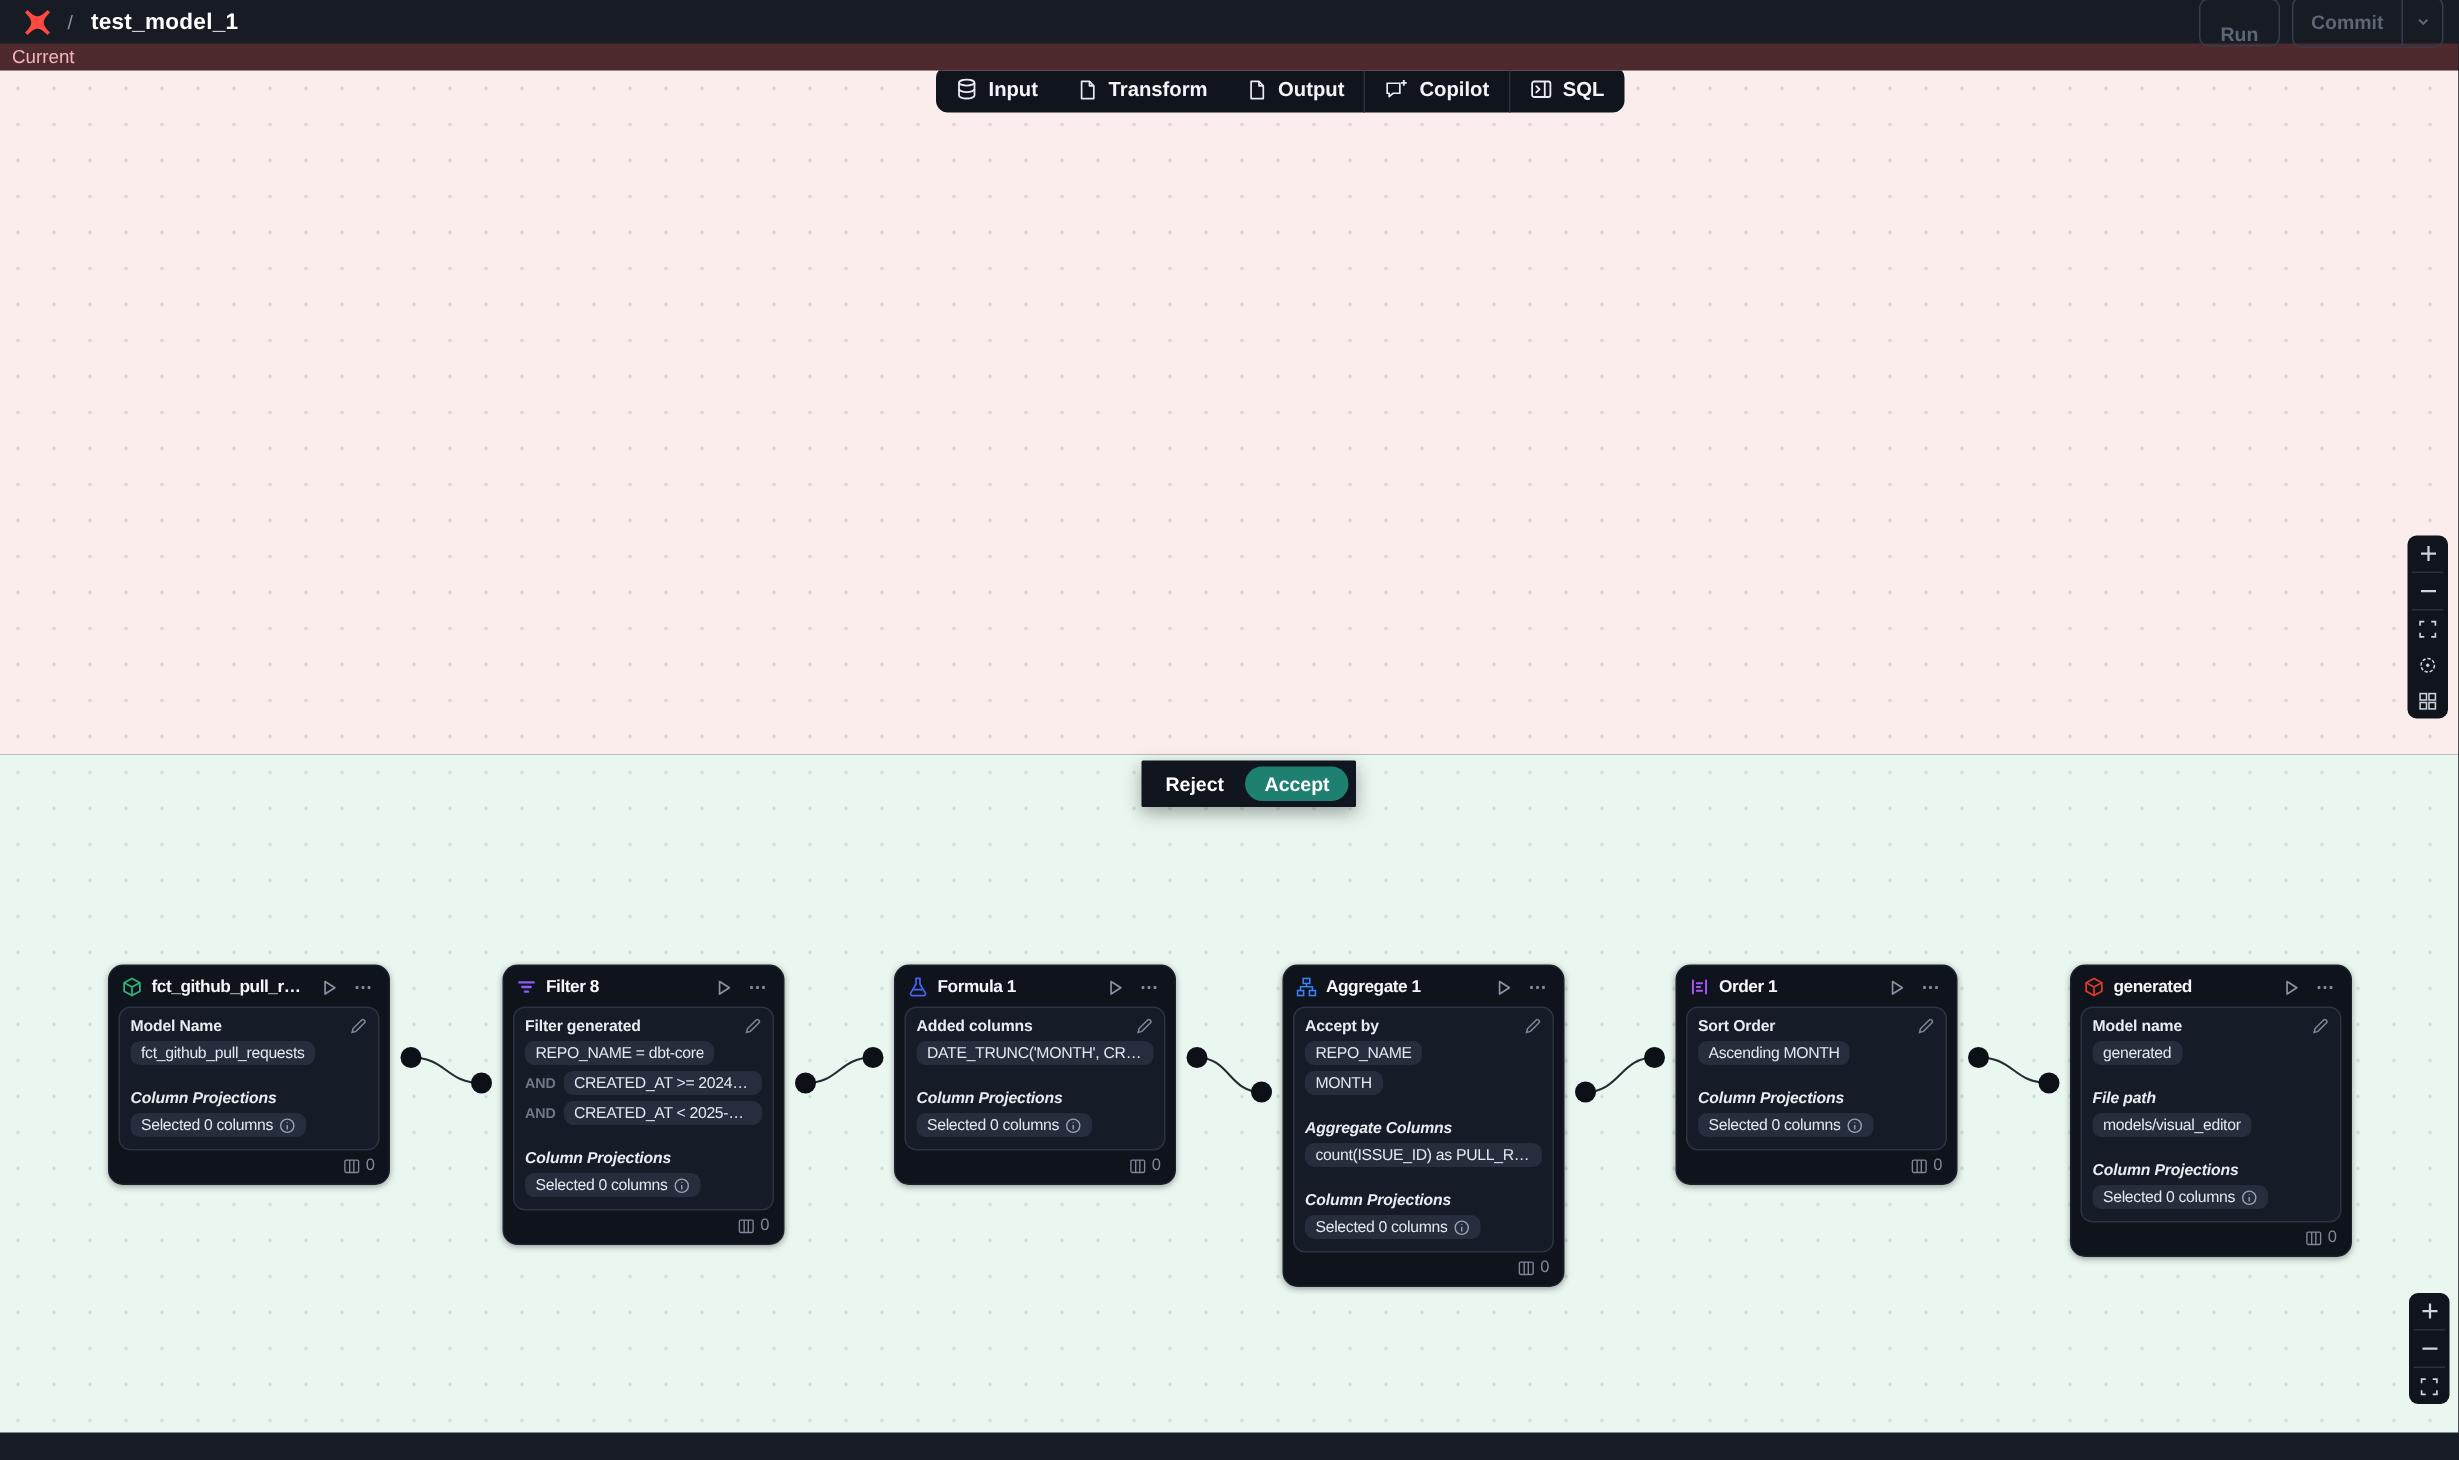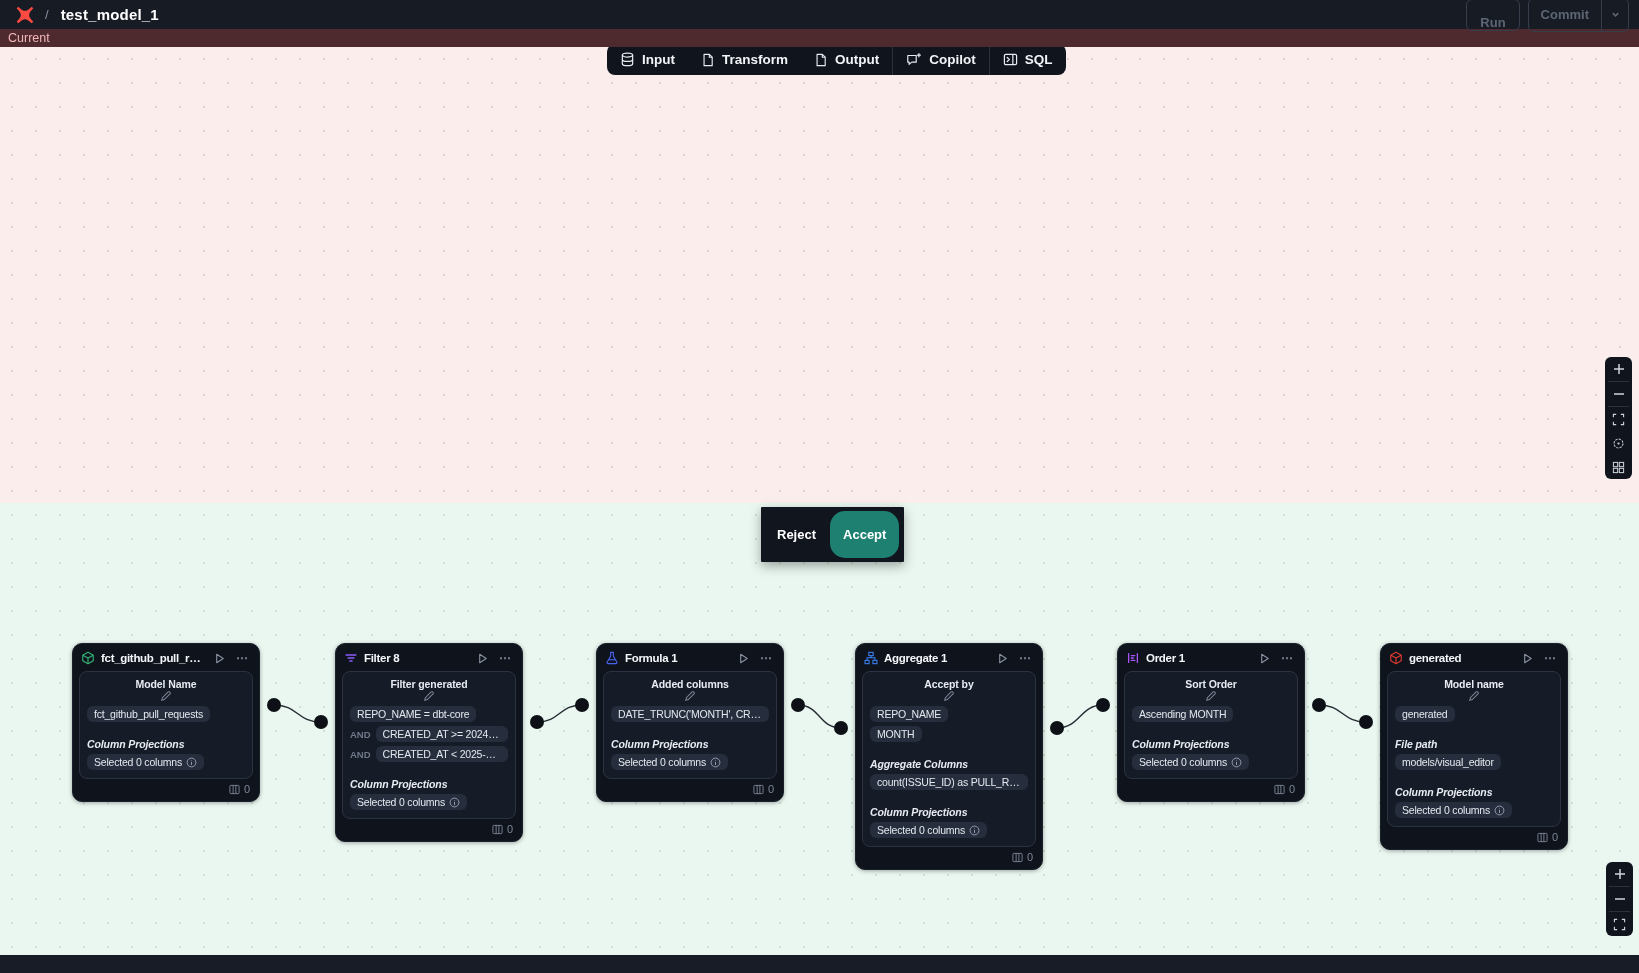--- a/index.html
+++ b/index.html
@@ -28,21 +28,21 @@
   .new-wrap { position:relative; }
 
   
   .canvas { position:relative; overflow:hidden; }
   .canvas-pink { height:456px; background-color:#fceded;
     background-image:radial-gradient(#e7cfcf 1px, transparent 1.3px); background-size:24px 24px; }
   .canvas-mint { height:452px; background-color:#eaf7f0;
     background-image:radial-gradient(#cde2d6 1px, transparent 1.3px); background-size:24px 24px; }
 
   
-  .fl-toolbar { position:absolute; left:607px; top:-3px; height:31px; background:#0f141d;
+  .fl-toolbar { position:absolute; left:624px; top:-3px; height:31px; background:#0f141d;
     border-radius:8px; display:flex; align-items:stretch; z-index:20; color:#f2f4f7; }
   .tb-item { display:flex; align-items:center; gap:7px; padding:0 13px; font-size:13.5px;
              font-weight:600; background:none; border:none; color:#f2f4f7;
              font-family:"Liberation Sans", sans-serif; }
   .tb-div { width:1px; background:#2a313d; }
 
   
   .zoom-panel { position:absolute; width:27px; background:#0f141d; border-radius:6px;
     display:flex; flex-direction:column; align-items:stretch; z-index:20; }
   .zp-current { right:7px; top:310px; }
@@ -50,38 +50,38 @@
   .zp-btn { height:24px; background:none; border:none; display:flex; align-items:center; justify-content:center; }
   .zp-div { height:1px; background:#2a313d; margin:0 3px; }
 
   
   .diff-popup { position:absolute; left:761px; top:4px; display:flex; align-items:center; gap:3px;
     background:#10151e; border-radius:1px; padding:4px 5px; z-index:50;
     box-shadow:0 4px 12px rgba(0,0,0,.35); }
   .reject-btn { background:none; border:none; color:#ffffff; font-size:13px; font-weight:600;
                 padding:4px 11px; font-family:"Liberation Sans", sans-serif; }
   .accept-btn { background:#1d8071; border:none; border-radius:15px; color:#ffffff; font-size:13px;
-                font-weight:700; padding:16px 13px; font-family:"Liberation Sans", sans-serif; }
+                font-weight:700; padding:4px 13px; font-family:"Liberation Sans", sans-serif; }
 
   
   .edges { position:absolute; left:0; top:0; z-index:1; }
   .edge-path { fill:none; stroke:#262b33; stroke-width:1.4; }
   .edge-dot { fill:#0d1117; }
 
   
   .node { position:absolute; width:188px; top:140px; background:#0e131c; border:1px solid #1b212c;
     border-radius:10px; z-index:2; color:#eef1f5; box-shadow:0 1px 4px rgba(0,0,0,.35); }
   .node-header { display:flex; align-items:center; gap:6px; padding:7px 8px 5px; }
   .node-title { flex:1; font-size:11.5px; font-weight:700; letter-spacing:-.3px; color:#f4f6f9;
                 white-space:nowrap; overflow:hidden; text-overflow:ellipsis; }
   .icon-btn { background:none; border:none; display:flex; align-items:center; padding:0 2px; }
   .node-menu { color:#828b9b; font-size:12px; font-weight:700; letter-spacing:1px; }
   .node-body { margin:1px 6px 0; background:#151b27; border:1px solid #2b3342; border-radius:8px;
                padding:6px 7px 8px; }
-  .lbl-row { display:flex; justify-content:space-between; align-items:center;flex-direction:column; }
+  .lbl-row { display:flex; justify-content:space-between; align-items:center; }
   .f-label { font-size:10.5px; font-weight:700; color:#e8ecf2; letter-spacing:-.1px; }
   .mt { margin-top:16px;font-style:italic; }
   .pill-row { margin-top:4px; display:flex; align-items:center; gap:5px; min-width:0; }
   .and { font-size:9.5px; font-weight:700; color:#6f7888; flex:0 0 auto; }
   .pill { display:inline-flex; align-items:center; gap:4px; background:#262e3d; border-radius:6px;
           padding:2px 7px; font-size:10.5px; letter-spacing:-.2px; color:#e4e8ef; max-width:100%;
           min-width:0; }
   .pill > .pill-txt { white-space:nowrap; overflow:hidden; text-overflow:ellipsis; }
   .node-footer { display:flex; justify-content:flex-end; align-items:center; gap:4px;
                  padding:4px 9px 6px; color:#7e8798; font-size:11px; }

